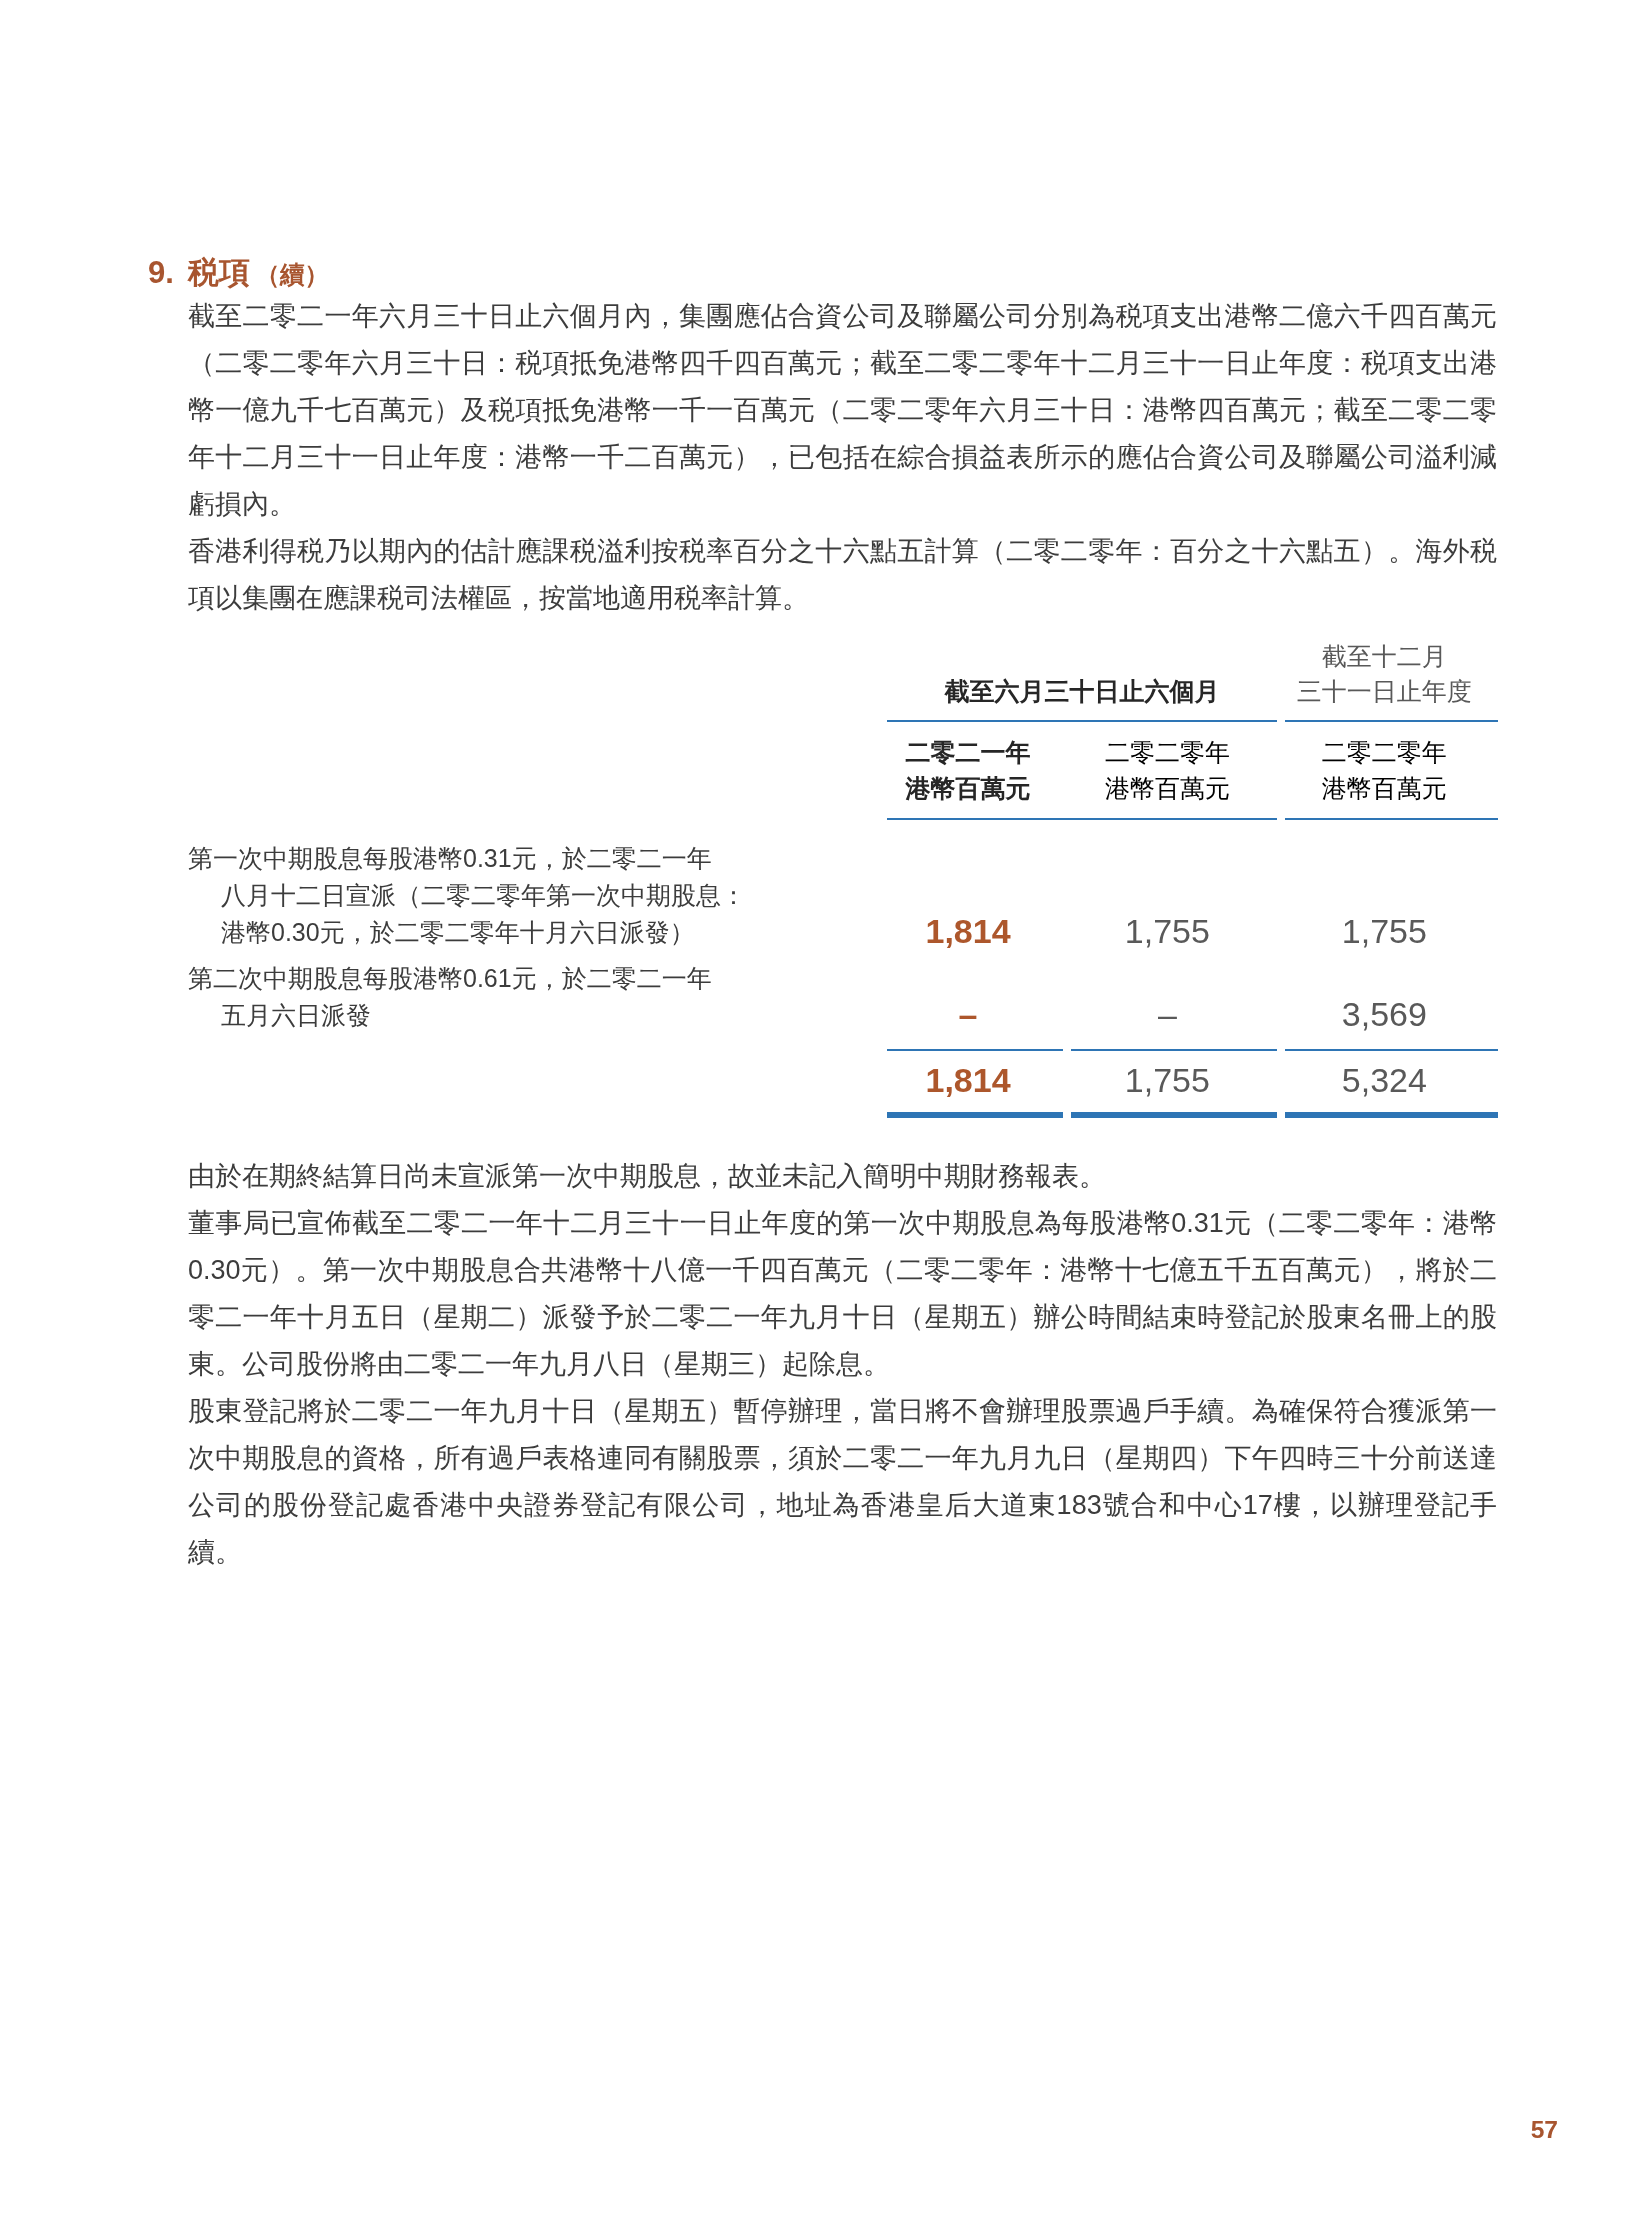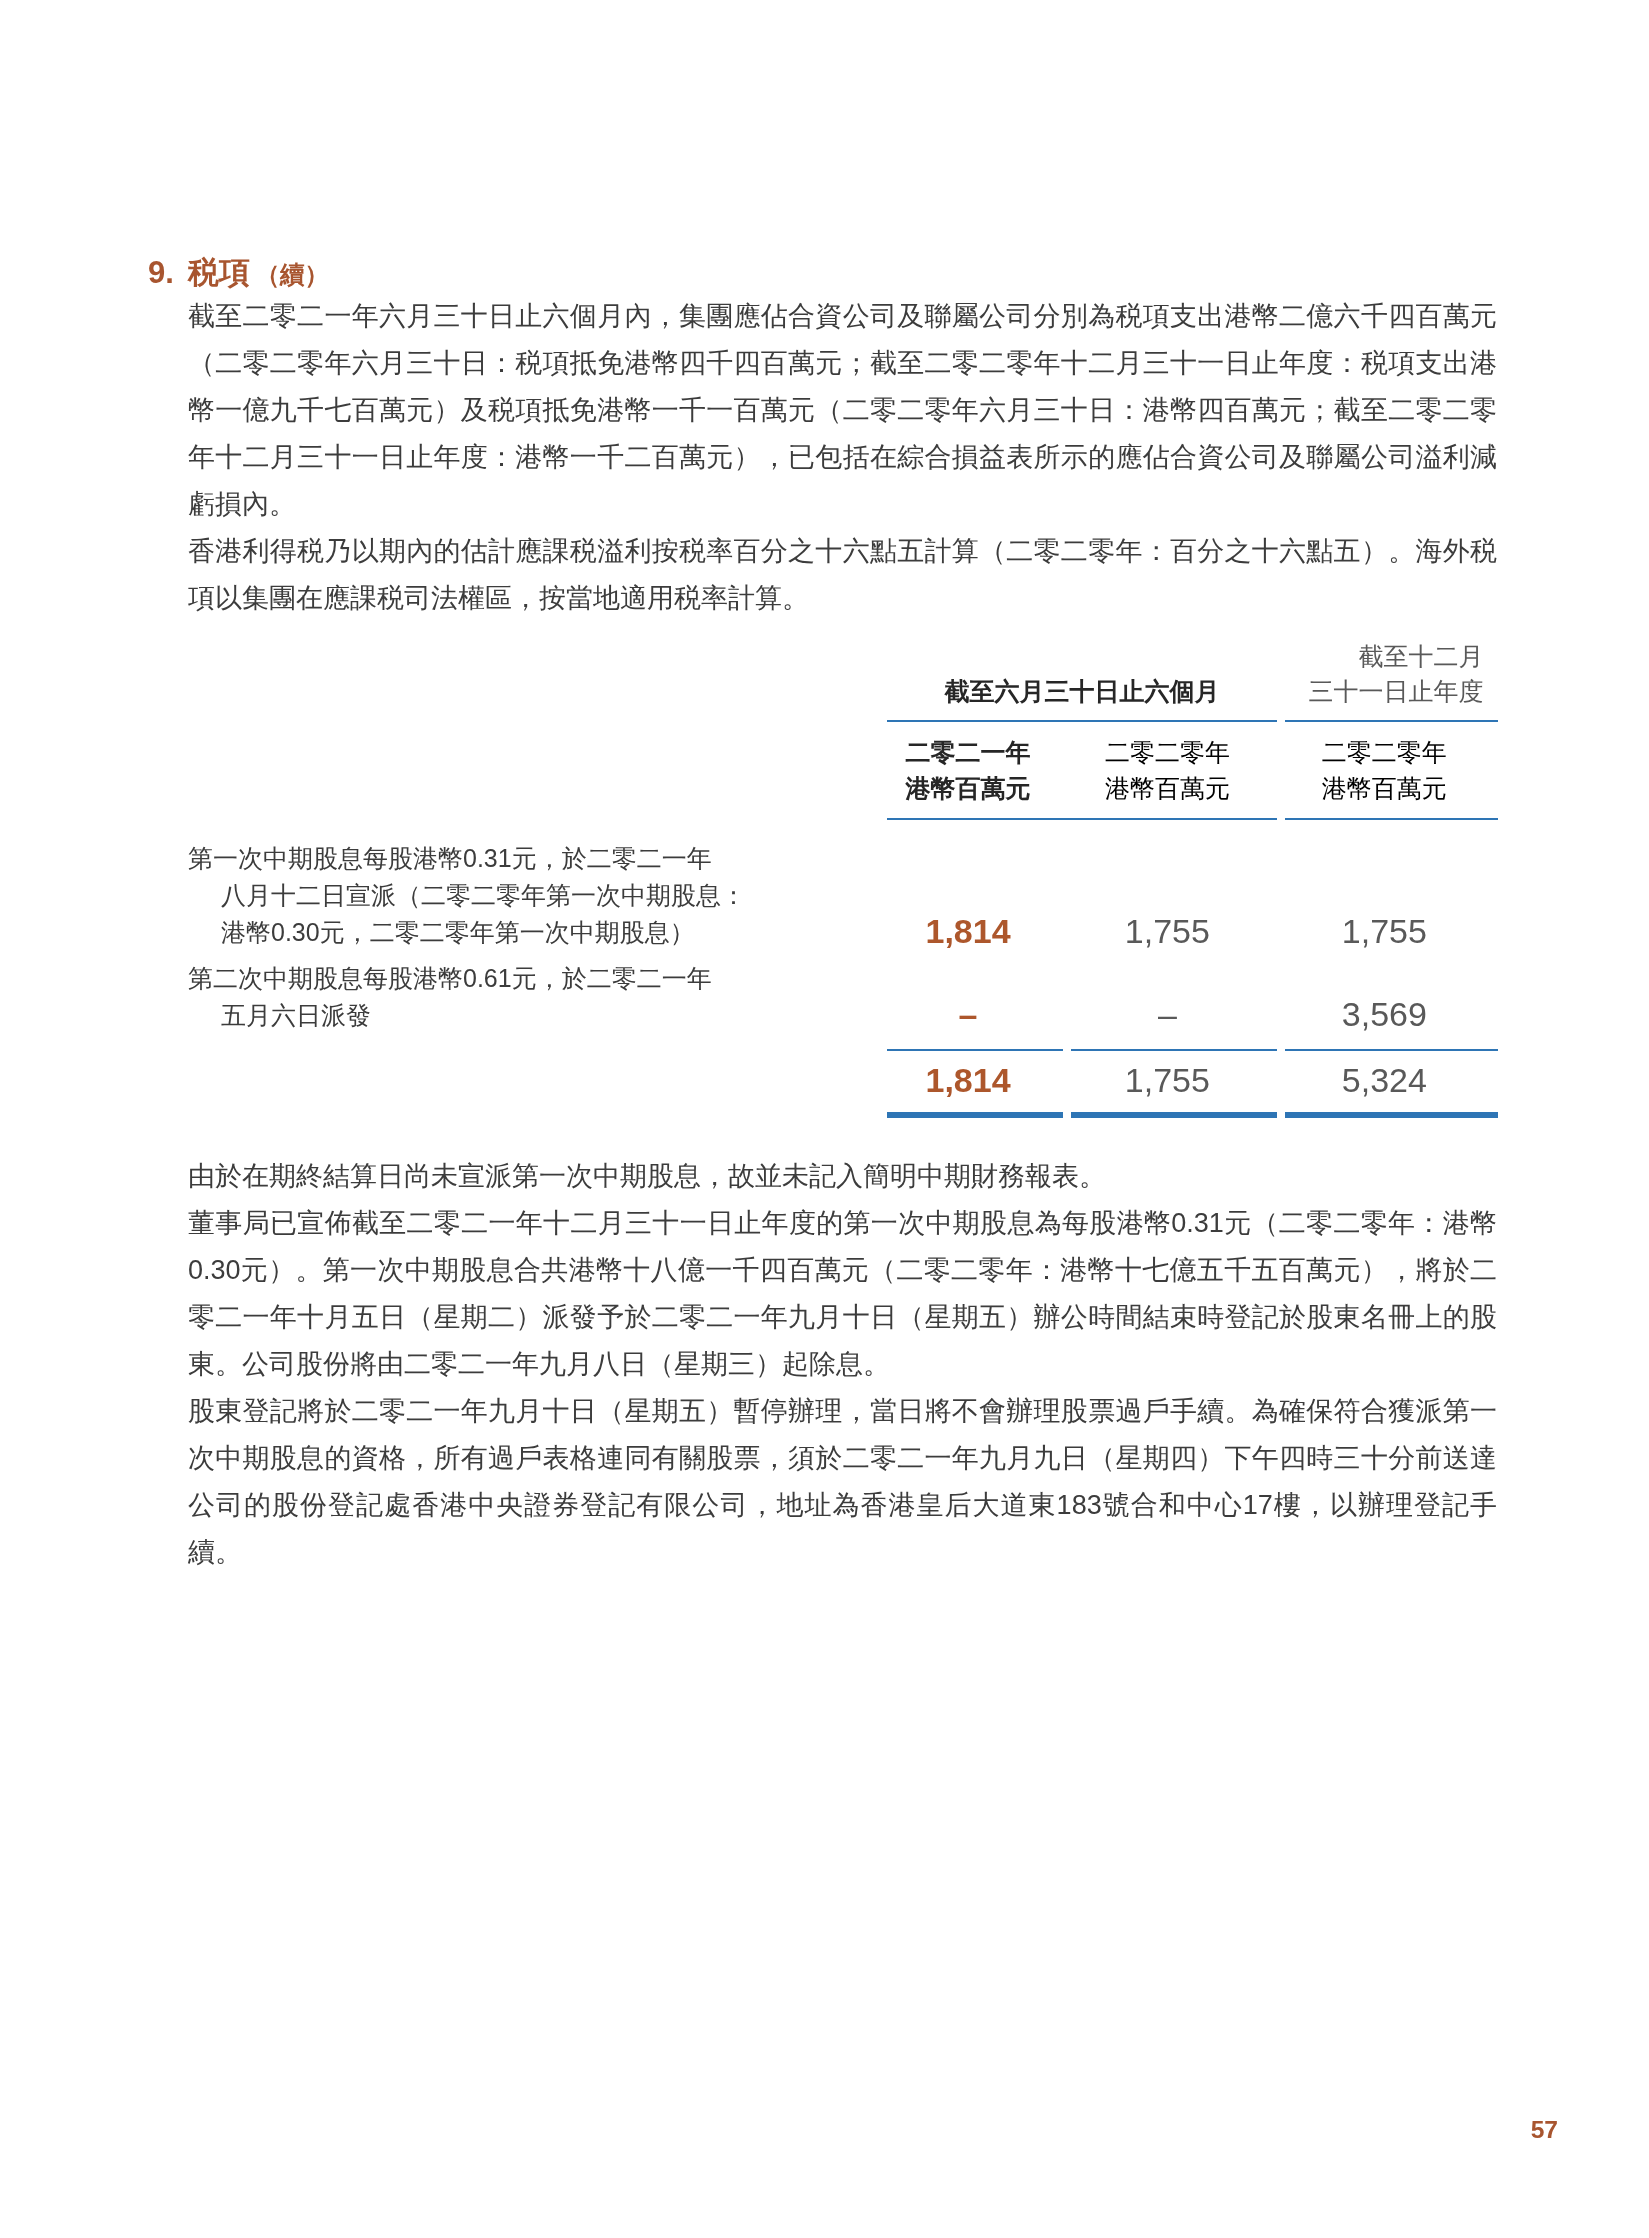--- a/index.html
+++ b/index.html
@@ -41,21 +41,21 @@
   col.col-v2{width:204px;}
   col.col-v3{width:210px;}
   td{padding:0;vertical-align:bottom;}
 
   .g6m{
     text-align:center;font-weight:700;color:#262626;
     padding-bottom:10.6px;line-height:35px;
     border-bottom:2px solid #2e75b5;
   }
   .g12m{
-    text-align:right;color:#595959;
+    text-align:center;color:#595959;
     padding-bottom:10.6px;padding-right:14.6px;line-height:35px;
     border-bottom:2px solid #2e75b5;
   }
   .t-sub td.v{padding-top:12px;padding-bottom:12px;line-height:36px;}
   td.v{text-align:center;padding-right:13.3px;}
   td.v3{padding-right:14.6px;}
   .subh{color:#000000;}
   .subh-2021{color:#262626;font-weight:700;}
 
   .bt{border-top:2px solid #2e75b5;height:0;line-height:0;font-size:0;}
@@ -130,21 +130,21 @@
           <tr>
             <td></td>
             <td colspan="2" class="bt"></td>
             <td class="bt"></td>
           </tr>
 
           <tr class="t-row1">
             <td class="lbl">
               <div>第一次中期股息每股港幣0.31元，於二零二一年</div>
               <div class="ind">八月十二日宣派（二零二零年第一次中期股息：</div>
-              <div class="ind">港幣0.30元，二零二零年第一次中期股息）</div>
+              <div class="ind">港幣0.30元，於二零二零年十月六日派發）</div>
             </td>
             <td class="v val c2021">1,814</td>
             <td class="v val">1,755</td>
             <td class="v v3 val">1,755</td>
           </tr>
 
           <tr class="t-row2">
             <td class="lbl">
               <div>第二次中期股息每股港幣0.61元，於二零二一年</div>
               <div class="ind">五月六日派發</div>

